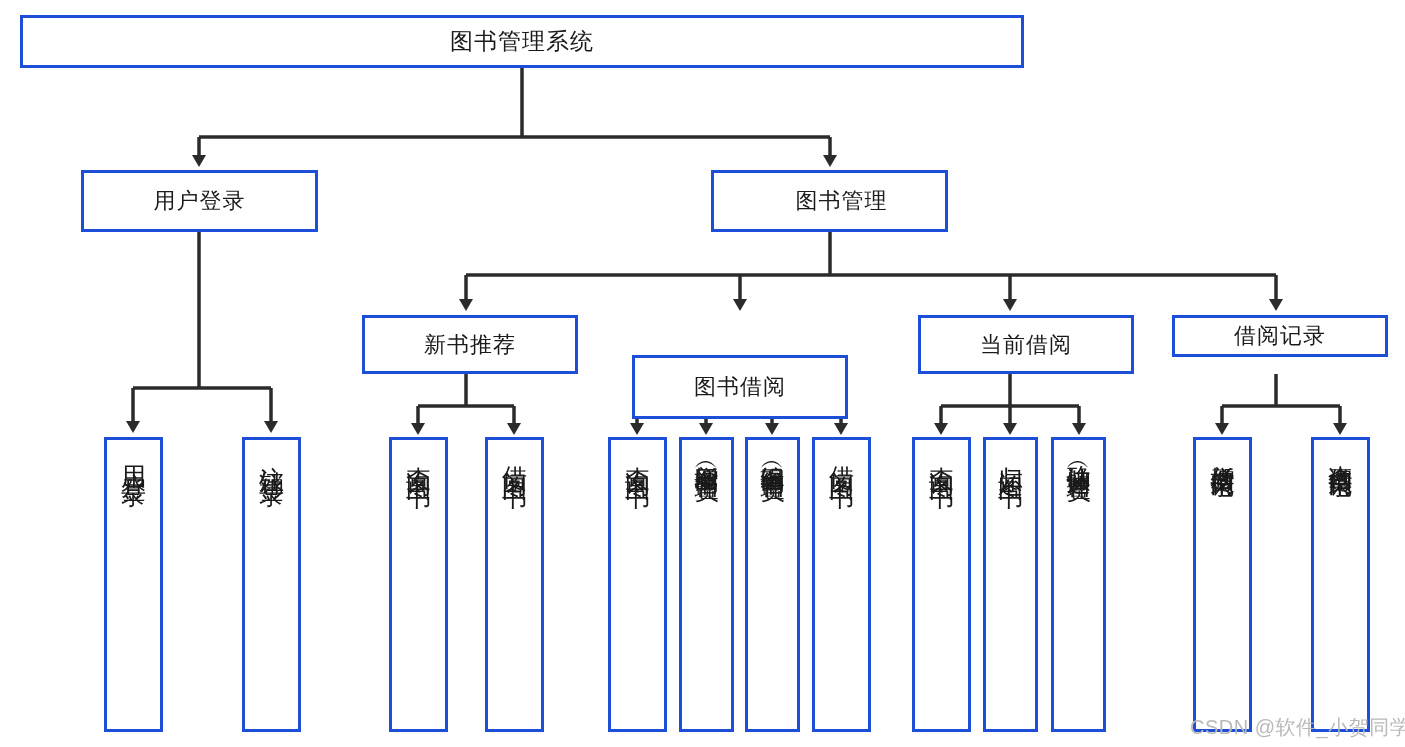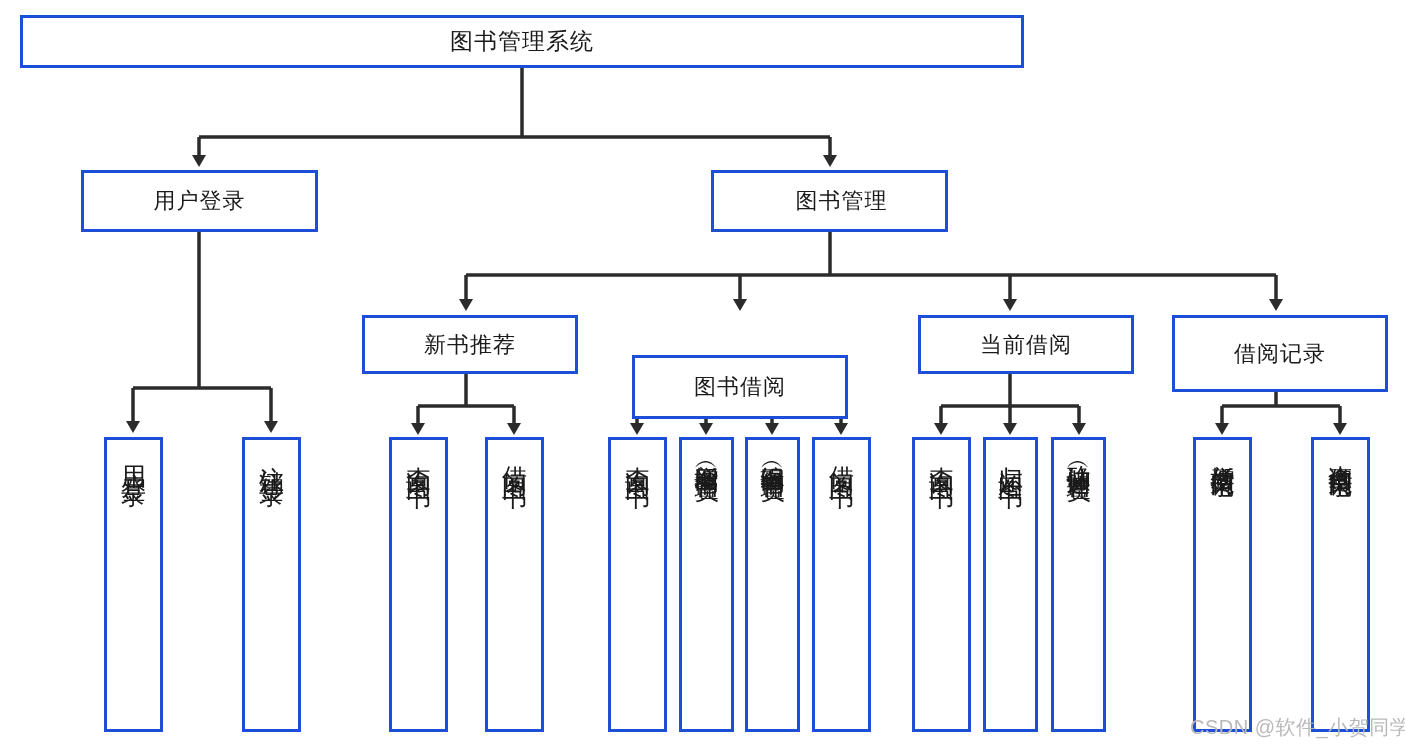--- a/index.html
+++ b/index.html
@@ -142,21 +142,21 @@
 
   <div class="node horiz" style="left:362px; top:315px; width:216px; height:59px;">
     <span class="label">新书推荐</span>
   </div>
   <div class="node horiz" style="left:632px; top:319px; width:216px; height:64px;margin-top:36px;">
     <span class="label">图书借阅</span>
   </div>
   <div class="node horiz" style="left:902px; top:315px; width:216px; height:59px;margin-left:16px;">
     <span class="label">当前借阅</span>
   </div>
-  <div class="node horiz" style="left:1172px; top:315px; width:216px; height:77px;">
+  <div class="node horiz" style="left:1172px; top:315px; width:216px; height:42px;">
     <span class="label">借阅记录</span>
   </div>
 
   <div class="node vert" style="left:104px; top:437px; width:59px; height:295px;">
     <span class="label">用户登录</span>
   </div>
   <div class="node vert" style="left:242px; top:437px; width:59px; height:295px;">
     <span class="label">注销登录</span>
   </div>
 

